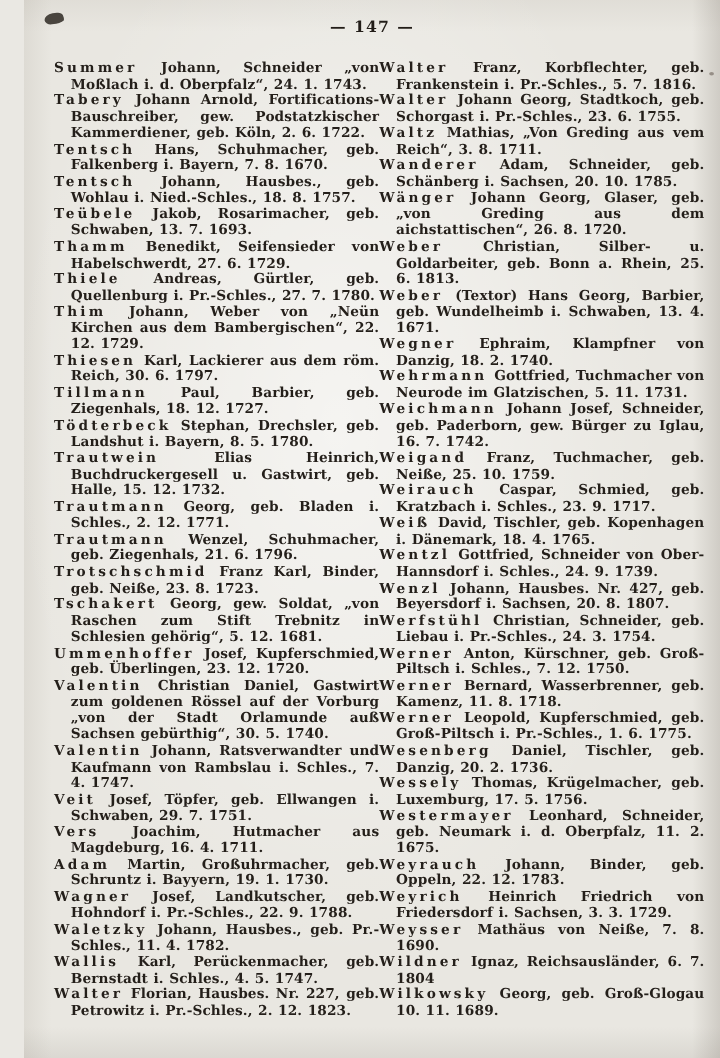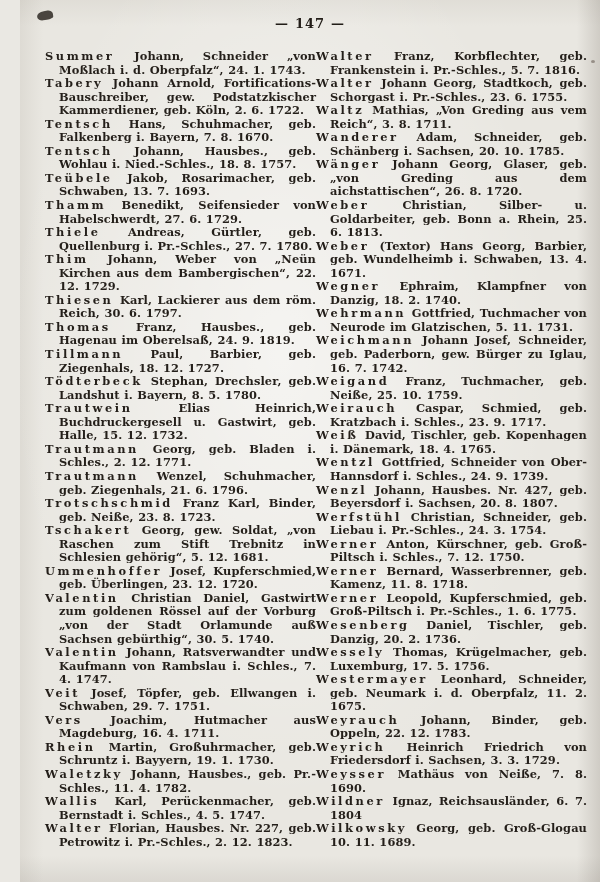--- a/index.html
+++ b/index.html
@@ -75,34 +75,34 @@
     <div class="col">
         <div class="entry"><span class="surname">Summer</span><span> Johann, Schneider „von Moßlach i. d. Oberpfalz“, 24. 1. 1743.</span></div>
         <div class="entry"><span class="surname">Tabery</span><span> Johann Arnold, Fortifications-Bauschreiber, gew. Podstatzkischer Kammerdiener, geb. Köln, 2. 6. 1722.</span></div>
         <div class="entry"><span class="surname">Tentsch</span><span> Hans, Schuhmacher, geb. Falkenberg i. Bayern, 7. 8. 1670.</span></div>
         <div class="entry"><span class="surname">Tentsch</span><span> Johann, Hausbes., geb. Wohlau i. Nied.-Schles., 18. 8. 1757.</span></div>
         <div class="entry"><span class="surname">Teübele</span><span> Jakob, Rosarimacher, geb. Schwaben, 13. 7. 1693.</span></div>
         <div class="entry"><span class="surname">Thamm</span><span> Benedikt, Seifensieder von Habelschwerdt, 27. 6. 1729.</span></div>
         <div class="entry"><span class="surname">Thiele</span><span> Andreas, Gürtler, geb. Quellenburg i. Pr.-Schles., 27. 7. 1780.</span></div>
         <div class="entry"><span class="surname">Thim</span><span> Johann, Weber von „Neün Kirchen aus dem Bambergischen“, 22. 12. 1729.</span></div>
         <div class="entry"><span class="surname">Thiesen</span><span> Karl, Lackierer aus dem röm. Reich, 30. 6. 1797.</span></div>
-        <div class="entry"><span class="surname">Thomas</span><span> Franz, Hausbes., geb. Hagenau im Oberelsaß, 24. 9. 1819.</span></div>
         <div class="entry"><span class="surname">Tillmann</span><span> Paul, Barbier, geb. Ziegenhals, 18. 12. 1727.</span></div>
         <div class="entry"><span class="surname">Tödterbeck</span><span> Stephan, Drechsler, geb. Landshut i. Bayern, 8. 5. 1780.</span></div>
         <div class="entry"><span class="surname">Trautwein</span><span> Elias Heinrich, Buchdruckergesell u. Gastwirt, geb. Halle, 15. 12. 1732.</span></div>
         <div class="entry"><span class="surname">Trautmann</span><span> Georg, geb. Bladen i. Schles., 2. 12. 1771.</span></div>
         <div class="entry"><span class="surname">Trautmann</span><span> Wenzel, Schuhmacher, geb. Ziegenhals, 21. 6. 1796.</span></div>
         <div class="entry"><span class="surname">Trotschschmid</span><span> Franz Karl, Binder, geb. Neiße, 23. 8. 1723.</span></div>
         <div class="entry"><span class="surname">Tschakert</span><span> Georg, gew. Soldat, „von Raschen zum Stift Trebnitz in Schlesien gehörig“, 5. 12. 1681.</span></div>
         <div class="entry"><span class="surname">Ummenhoffer</span><span> Josef, Kupferschmied, geb. Überlingen, 23. 12. 1720.</span></div>
         <div class="entry"><span class="surname">Valentin</span><span> Christian Daniel, Gastwirt zum goldenen Rössel auf der Vorburg „von der Stadt Orlamunde auß Sachsen gebürthig“, 30. 5. 1740.</span></div>
         <div class="entry"><span class="surname">Valentin</span><span> Johann, Ratsverwandter und Kaufmann von Rambslau i. Schles., 7. 4. 1747.</span></div>
         <div class="entry"><span class="surname">Veit</span><span> Josef, Töpfer, geb. Ellwangen i. Schwaben, 29. 7. 1751.</span></div>
         <div class="entry"><span class="surname">Vers</span><span> Joachim, Hutmacher aus Magdeburg, 16. 4. 1711.</span></div>
-        <div class="entry"><span class="surname">Rhein</span><span> Martin, Großuhrmacher, geb. Schruntz i. Bayyern, 19. 1. 1730.</span></div>
+        <div class="entry"><span class="surname">Adam</span><span> Martin, Großuhrmacher, geb. Schruntz i. Bayyern, 19. 1. 1730.</span></div>
+        <div class="entry"><span class="surname">Wagner</span><span> Josef, Landkutscher, geb. Hohndorf i. Pr.-Schles., 22. 9. 1788.</span></div>
         <div class="entry"><span class="surname">Waletzky</span><span> Johann, Hausbes., geb. Pr.-Schles., 11. 4. 1782.</span></div>
         <div class="entry"><span class="surname">Wallis</span><span> Karl, Perückenmacher, geb. Bernstadt i. Schles., 4. 5. 1747.</span></div>
         <div class="entry"><span class="surname">Walter</span><span> Florian, Hausbes. Nr. 227, geb. Petrowitz i. Pr.-Schles., 2. 12. 1823.</span></div>
       </div>
     <div class="col">
         <div class="entry"><span class="surname">Walter</span><span> Franz, Korbflechter, geb. Frankenstein i. Pr.-Schles., 5. 7. 1816.</span></div>
         <div class="entry"><span class="surname">Walter</span><span> Johann Georg, Stadtkoch, geb. Schorgast i. Pr.-Schles., 23. 6. 1755.</span></div>
         <div class="entry"><span class="surname">Waltz</span><span> Mathias, „Von Greding aus vem Reich“, 3. 8. 1711.</span></div>
         <div class="entry"><span class="surname">Wanderer</span><span> Adam, Schneider, geb. Schänberg i. Sachsen, 20. 10. 1785.</span></div>
         <div class="entry"><span class="surname">Wänger</span><span> Johann Georg, Glaser, geb. „von Greding aus dem aichstattischen“, 26. 8. 1720.</span></div>

